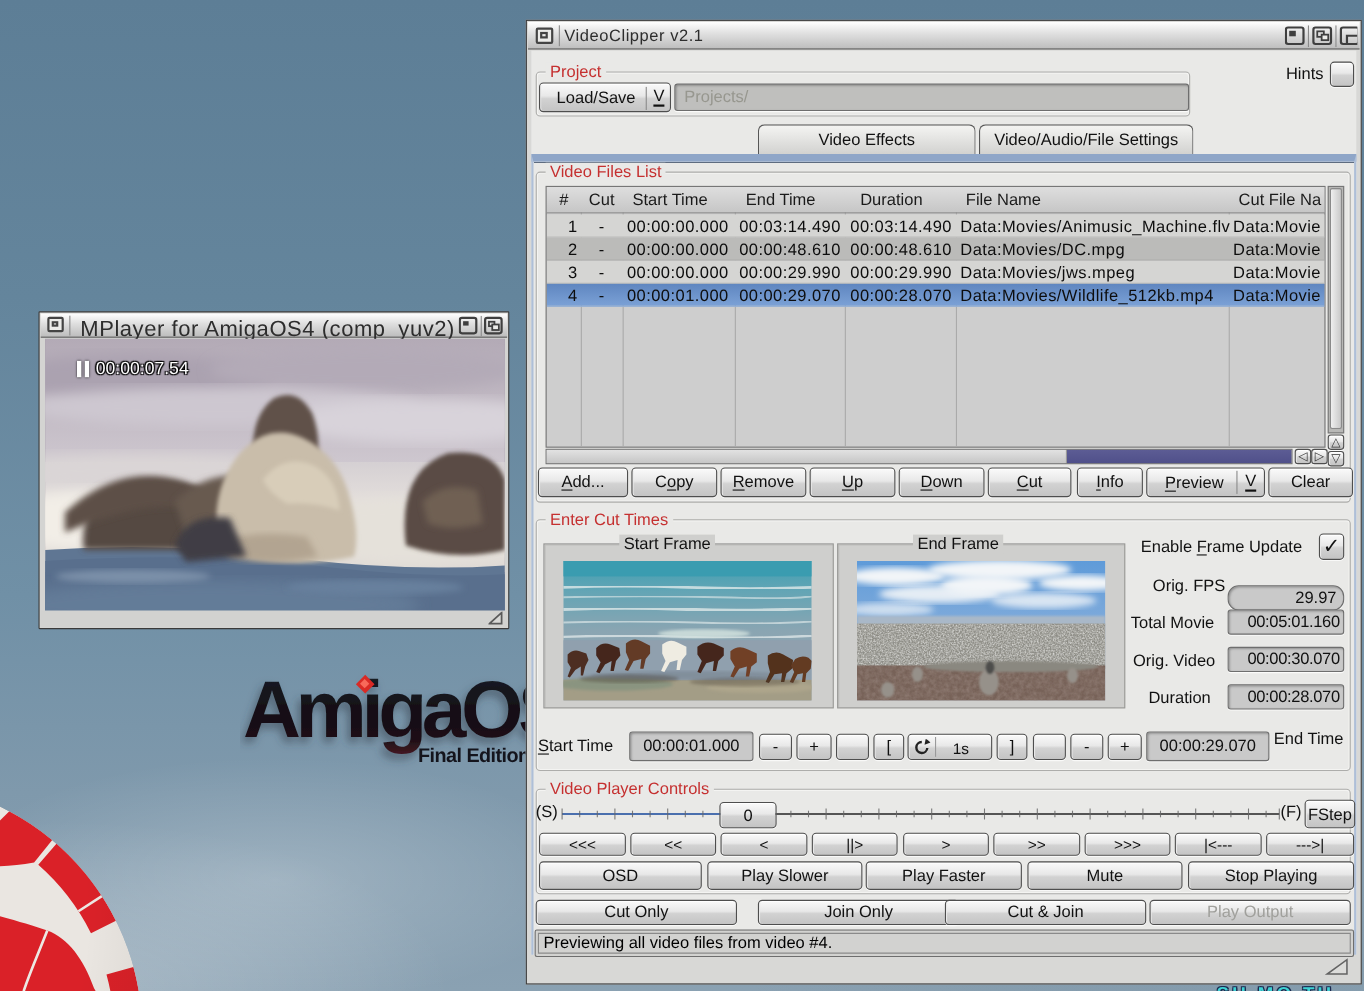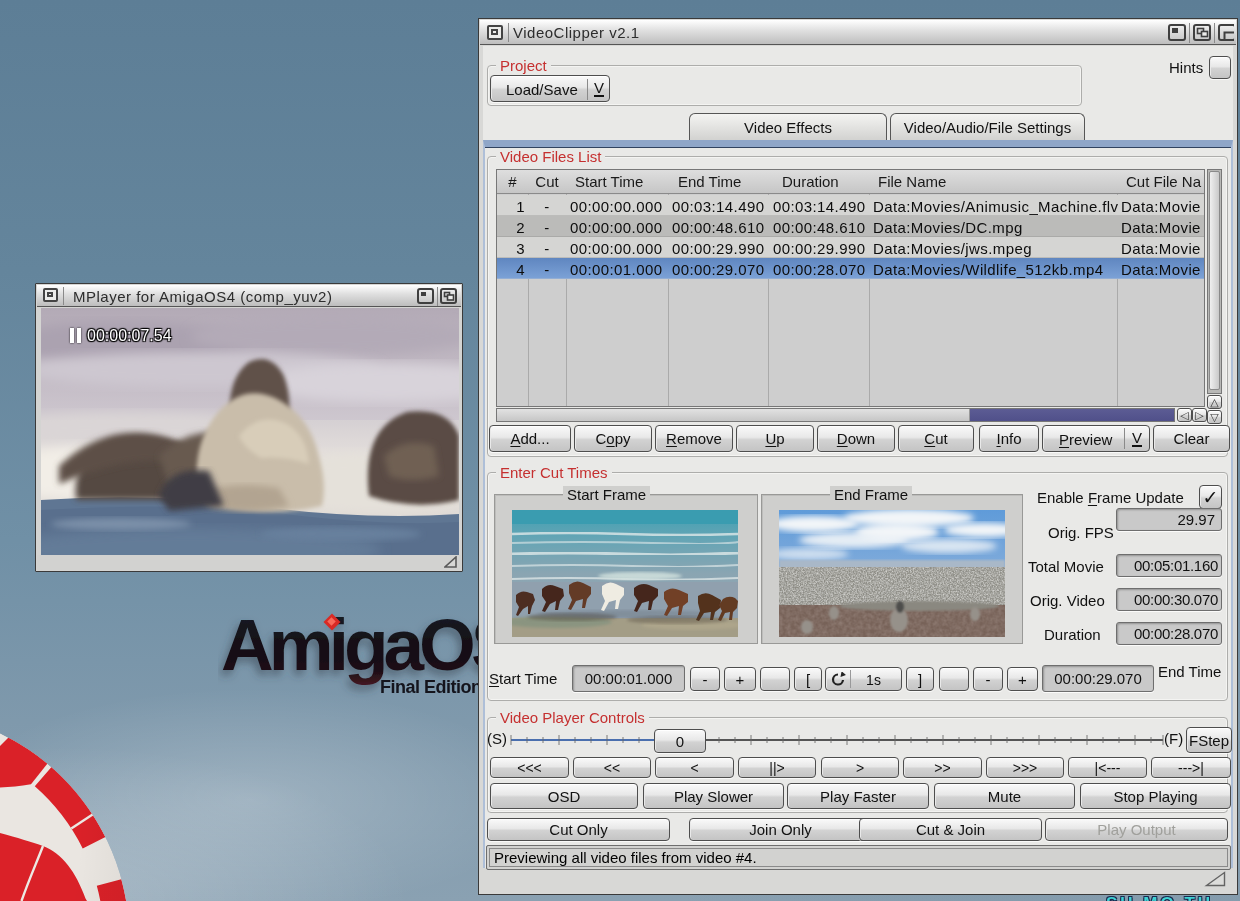--- a/index.html
+++ b/index.html
@@ -99,21 +99,21 @@
   </svg>
 </div>
 
 <div class="abs" style="left:35px;top:283px;width:428px;height:289px;background:#d4d4d2;border:1px solid #3a3a3a;border-radius:1px;">
 
   <div class="abs" style="left:1px;top:1px;right:1px;height:22px;background:linear-gradient(180deg,#ffffff,#dedede 45%,#bdbdbd);border-bottom:1px solid #555;">
     <div class="abs" style="left:6px;top:3px;width:15px;height:14px;border:2px solid #444;border-radius:2px;background:#ececea;">
       <div class="abs" style="left:2px;top:2px;width:6px;height:5px;border:2px solid #444;"></div>
     </div>
     <div class="abs" style="left:26px;top:2px;width:1px;height:18px;background:#8a8a8a;"></div>
-    <div class="abs" style="left:36px;top:3px;font-size:15px;color:#2d2d2d;letter-spacing:0.5px;">MPlayer for AmigaOS4 (comp_yuv2)</div>
+    <div class="abs" style="left:36px;top:3px;font-size:20px;color:#2d2d2d;letter-spacing:0.5px;">MPlayer for AmigaOS4 (comp_yuv2)</div>
 
     <svg class="abs" style="left:380px;top:2px;" width="42" height="19">
       <g stroke="#3f3f3f" fill="none">
         <rect x="1" y="2" width="15" height="14" rx="2" stroke-width="2"></rect>
         <rect x="4" y="5" width="5" height="4" fill="#3f3f3f" stroke="none"></rect>
         <line x1="20.5" y1="0" x2="20.5" y2="19" stroke="#8a8a8a" stroke-width="1"></line>
         <rect x="24" y="2" width="15" height="14" rx="2" stroke-width="2"></rect>
         <rect x="27.5" y="5.5" width="5" height="4" stroke-width="1.6"></rect>
         <rect x="30.5" y="8" width="6" height="5" fill="#ececea" stroke-width="1.6"></rect>
       </g>
@@ -208,20 +208,23 @@
 
   <div class="abs" id="vcontent" style="left:4px;top:27px;right:4px;bottom:26px;background:#e9e9e7;">
 
     <div class="abs grp" style="left:4px;top:19px;width:595px;height:41px;">
       <div class="lbl">Project</div>
     </div>
     <div class="abs btn" style="left:7px;top:29px;width:120px;height:27px;">
       <span style="position:absolute;left:15px;top:6px;text-align:center;">Load/Save</span>
       <span style="position:absolute;right:21px;top:3px;width:1px;height:21px;background:#8a8a8a;"></span>
       <span style="position:absolute;right:5px;top:4px;font-size:15px;border-bottom:2px solid #111;line-height:15px;">V</span>
+    </div>
+    <div class="abs sunk" style="left:130px;top:30px;width:468px;height:25px;background:#bfbfbd;">
+      <span style="margin-left:8px;color:#97978f;">Projects/</span>
     </div>
 
     <div class="abs" style="left:686px;top:13px;font-size:15px;color:#111;">Hints</div>
     <div class="abs btn" style="left:726px;top:10px;width:22px;height:23px;"></div>
 
     <div class="abs" style="left:206px;top:67px;width:198px;height:27px;background:linear-gradient(180deg,#f4f4f2,#d2d2d0);border:1px solid #565656;border-bottom:none;border-radius:6px 6px 0 0;color:#111;font-size:15px;display:flex;align-items:center;justify-content:center;">Video Effects</div>
     <div class="abs" style="left:407px;top:67px;width:195px;height:27px;background:linear-gradient(180deg,#f4f4f2,#d2d2d0);border:1px solid #565656;border-bottom:none;border-radius:6px 6px 0 0;color:#111;font-size:15px;display:flex;align-items:center;justify-content:center;">Video/Audio/File Settings</div>
 
     <div class="abs" id="tabpanel" style="left:0;top:94px;right:0;bottom:0;background:#e9e9e7;border-top:7px solid #8fa6c8;box-shadow:inset 0 1px 0 #31435f;border-left:2px solid #aebfd8;border-right:2px solid #aebfd8;">
 
@@ -439,21 +442,21 @@
               <ellipse cx="121" cy="97" rx="4" ry="6" fill="#4e4e4c"></ellipse>
               <ellipse cx="196" cy="104" rx="5" ry="7"></ellipse>
               <ellipse cx="28" cy="117" rx="6" ry="7"></ellipse>
             </g>
           </svg>
         </div>
 
         <div class="abs flab" style="left:552px;top:17px;">Enable <u>F</u>rame Update</div>
         <div class="abs btn" style="left:714px;top:13px;width:23px;height:24px;font-size:19px;">✓</div>
         <div class="abs flab" style="left:563px;top:52px;">Orig. FPS</div>
-        <div class="abs sunk" style="left:631px;top:36px;width:106px;height:23px;">
+        <div class="abs sunk" style="left:631px;top:60px;width:106px;height:23px;border-radius:10px;">
             <span style="margin-left:auto;margin-right:6px;">29.97</span>
           </div>
         <div class="abs flab" style="left:543px;top:86px;">Total Movie</div>
         <div class="abs sunk" style="left:631px;top:82px;width:106px;height:23px;">
             <span style="margin-left:auto;margin-right:3px;letter-spacing:-0.3px;">00:05:01.160</span>
           </div>
         <div class="abs flab" style="left:545px;top:120px;">Orig. Video</div>
         <div class="abs sunk" style="left:631px;top:116px;width:106px;height:23px;">
             <span style="margin-left:auto;margin-right:3px;letter-spacing:-0.3px;">00:00:30.070</span>
           </div>

